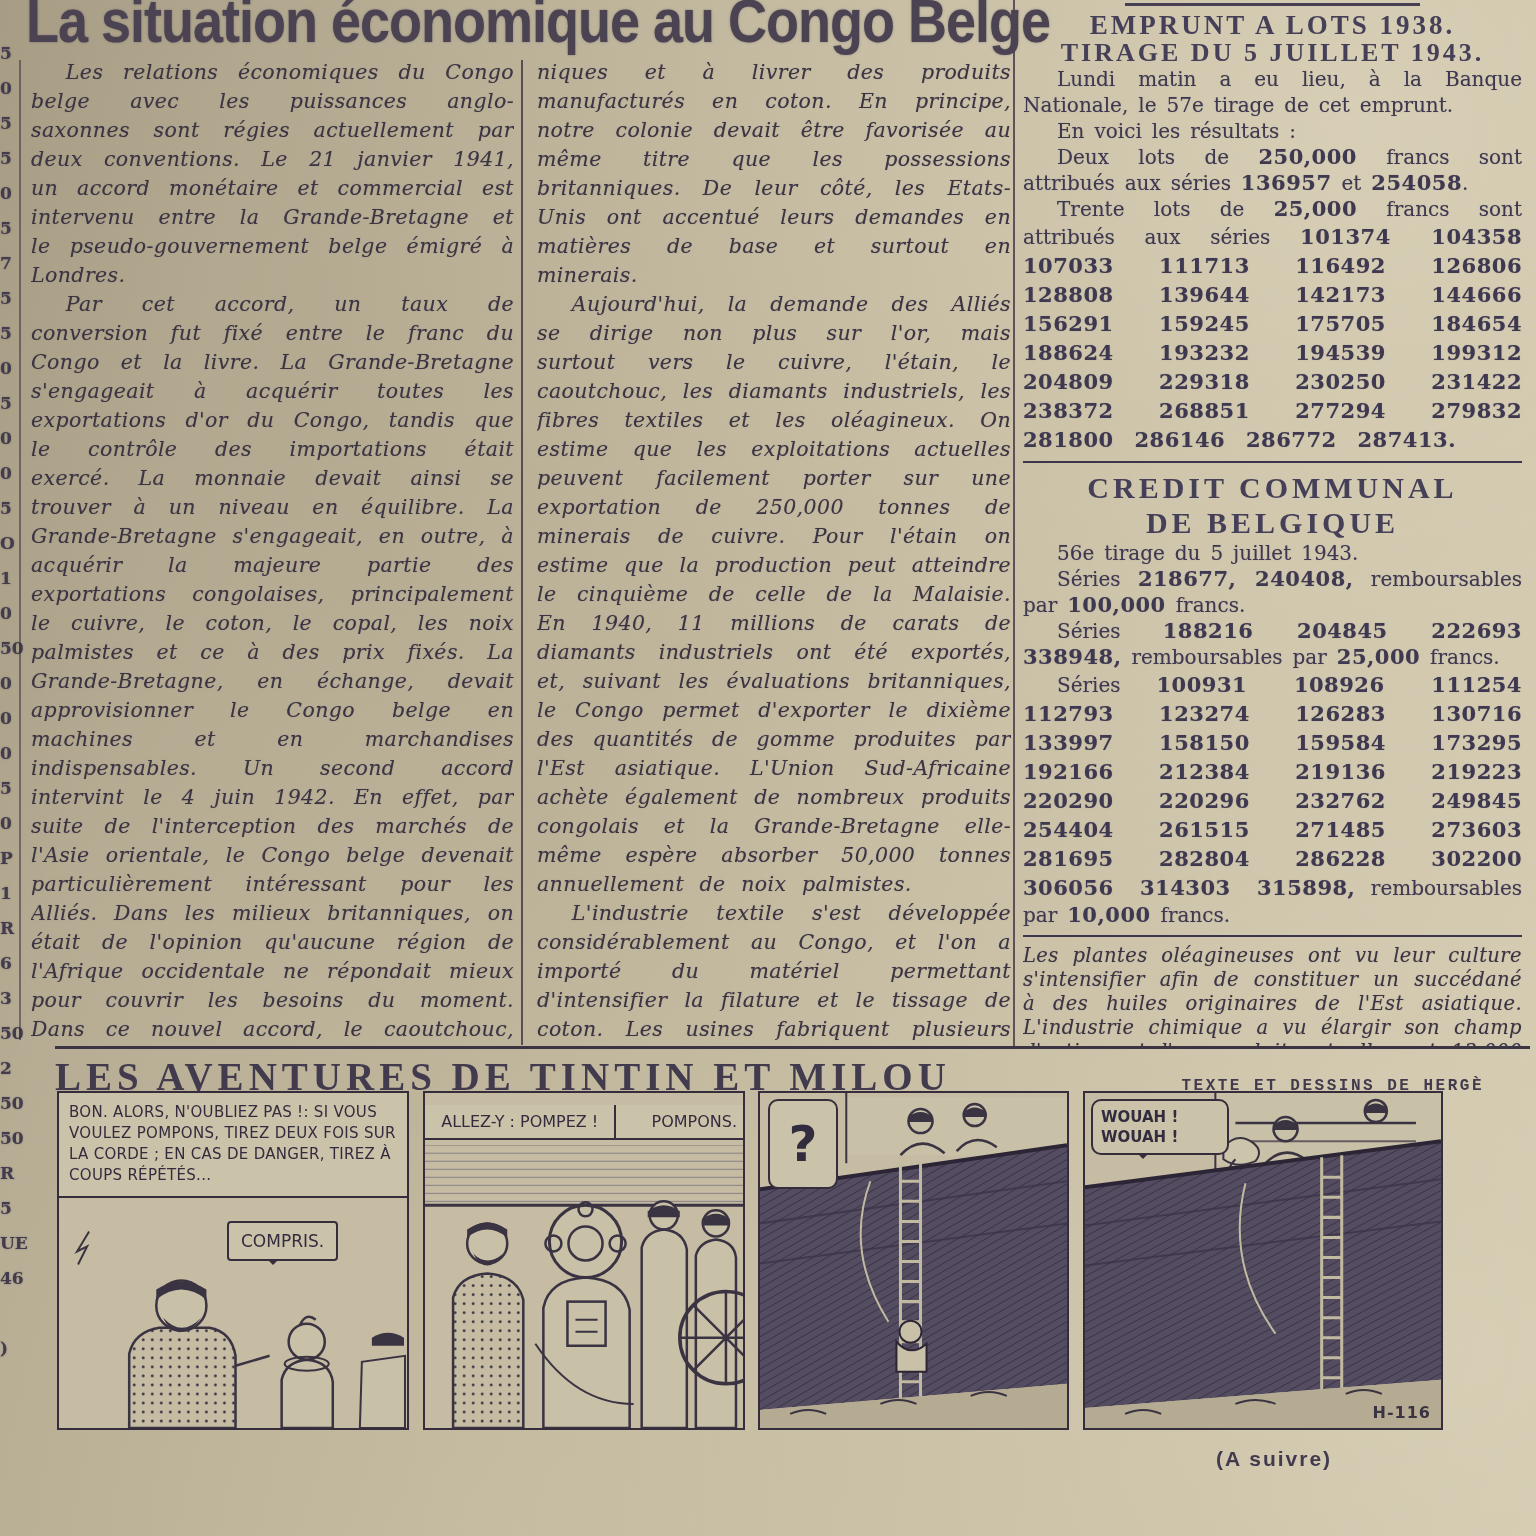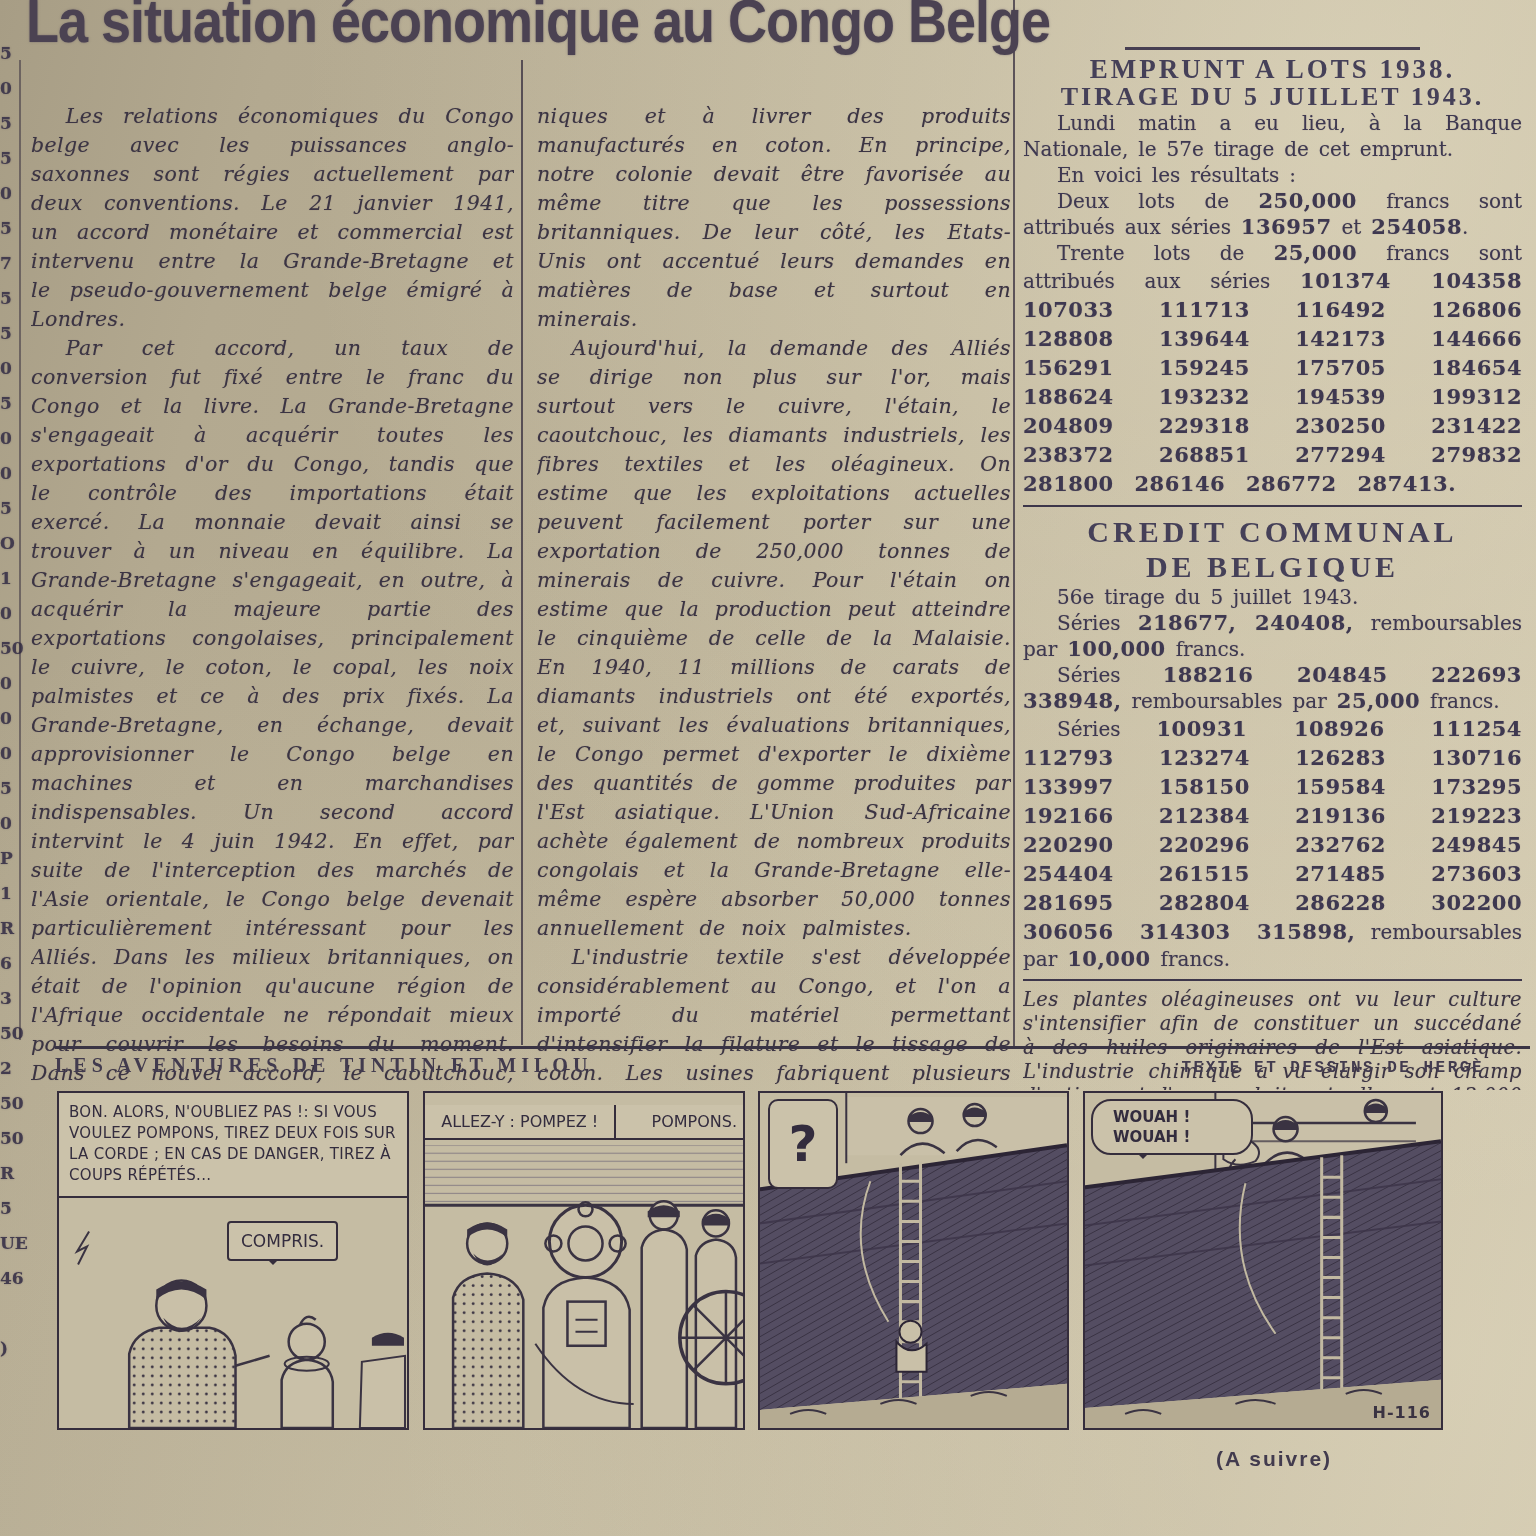--- a/index.html
+++ b/index.html
@@ -17,21 +17,21 @@
     color:#433c4e;text-shadow:0 0 1.5px rgba(60,50,70,.5);}
   .vrule{position:absolute;width:2px;background:rgba(48,40,58,.72);}
   .vr-left{left:19px;top:60px;height:980px;width:1.5px;background:rgba(48,40,58,.5);}
   .vr-1{left:521px;top:60px;height:985px;}
   .vr-2{left:1013px;top:0;height:1046px;}
   .headline{position:absolute;top:-18px;left:26px;width:995px;margin:0;
     font-family:"Liberation Sans",sans-serif;font-weight:bold;font-size:54px;line-height:70px;
     letter-spacing:-1px;color:#4b4252;white-space:nowrap;
     transform:scale(1.0,1.12);transform-origin:left top;
     text-shadow:0 0 2px rgba(70,60,82,.5);}
-  .col{position:absolute;overflow:hidden;margin-top:44px;}
+  .col{position:absolute;overflow:hidden;}
   .col1{left:31px;top:58px;width:483px;height:988px;}
   .col2{left:537px;top:58px;width:474px;height:988px;}
   .col3{left:1023px;top:0;width:499px;height:1046px;}
   .body-p{margin:0;font-style:italic;font-size:20.5px;line-height:29px;
     text-align:justify;word-spacing:.42em;letter-spacing:.4px;
     color:#3b3443;text-shadow:0 0 1px rgba(60,50,70,.35);}
   .indent{text-indent:1.7em;}
   
   .top-rule{height:2.5px;background:#473f52;width:295px;margin:3px auto 4px;}
   .lot-title1{font-family:"Liberation Serif",serif;font-weight:bold;font-size:27px;line-height:30px;
@@ -44,21 +44,21 @@
   .numblock{word-spacing:.62em;letter-spacing:1px;font-size:21.5px;line-height:29px;}
   .rule{border:none;border-top:2.5px solid #3d364a;margin:7px 0 7px;}
   .credit-name{font-family:"Liberation Serif",serif;font-weight:bold;font-size:30px;line-height:35px;
     text-align:center;letter-spacing:4px;color:#454058;}
   .credit-sub{font-family:"Liberation Serif",serif;font-weight:bold;font-size:21.5px;line-height:26px;
     text-align:center;letter-spacing:1.5px;color:#454058;margin:2px 0 3px;}
   .col3-i{font-size:19.5px;line-height:24px;word-spacing:.32em;}
   
   .comic-header{position:absolute;left:55px;right:6px;top:1046px;border-top:3px solid #3a3444;
     padding-top:5px;display:flex;justify-content:space-between;align-items:baseline;}
-  .comic-title{font-family:"Liberation Serif",serif;font-weight:bold;font-size:20px;
+  .comic-title{font-family:"Liberation Serif",serif;font-weight:bold;font-size:39px;
     letter-spacing:5px;color:#423b4e;}
   .comic-credit{font-family:Liberation Mono, monospace;font-weight:bold;font-size:16px;
     letter-spacing:2.5px;color:#423b4e;padding-right:46px;}
   .panels{position:absolute;top:1091px;left:0;width:100%;height:341px;}
   .panel{position:absolute;top:0;height:339px;border:2.5px solid #352d3c;background:#c5bca3;
     box-sizing:border-box;overflow:hidden;}
   .p1{left:57px;width:352px;}
   .p2{left:423px;width:322px;}
   .p3{left:758px;width:311px;}
   .p4{left:1083px;width:360px;}
@@ -71,22 +71,22 @@
   .compris:after{content:"";position:absolute;left:38px;bottom:-12px;border:6px solid transparent;
     border-top-color:#352d3c;}
   .bubble-row{position:absolute;top:12px;left:0;right:0;display:flex;}
   .bubble-row .bubble{border-bottom:2px solid #352d3c;padding:7px 6px;font-size:16px;
     text-align:center;white-space:nowrap;}
   .bubble-row .bubble:first-child{flex:1.55;border-right:2px solid #352d3c;}
   .bubble-row .bubble:last-child{flex:1;text-align:right;}
   .qmark{position:absolute;top:6px;left:8px;width:66px;height:86px;border:2px solid #352d3c;
     border-radius:10px;display:flex;align-items:center;justify-content:center;
     font-size:50px;font-weight:bold;}
-  .wouah{position:absolute;top:6px;left:6px;width:118px;border:2px solid #352d3c;border-radius:20px;
-    padding:6px 20px;font-size:15px;font-weight:bold;white-space:pre-line;line-height:20px;}
+  .wouah{position:absolute;top:6px;left:6px;width:118px;border:2px solid #352d3c;border-radius:10px;
+    padding:6px 8px;font-size:15px;font-weight:bold;white-space:pre-line;line-height:20px;}
   .wouah:after{content:"";position:absolute;left:44px;bottom:-12px;border:6px solid transparent;
     border-top-color:#352d3c;}
   .sig{position:absolute;right:10px;bottom:6px;font-family:"DejaVu Sans",sans-serif;
     font-size:16px;font-weight:bold;color:#3a3342;letter-spacing:1px;}
   .suivre{position:absolute;top:1447px;left:1216px;font-family:Liberation Sans, sans-serif;
     font-weight:bold;font-size:21px;letter-spacing:2px;color:#423b4e;}
 </style>
 </head>
 <body>
 

